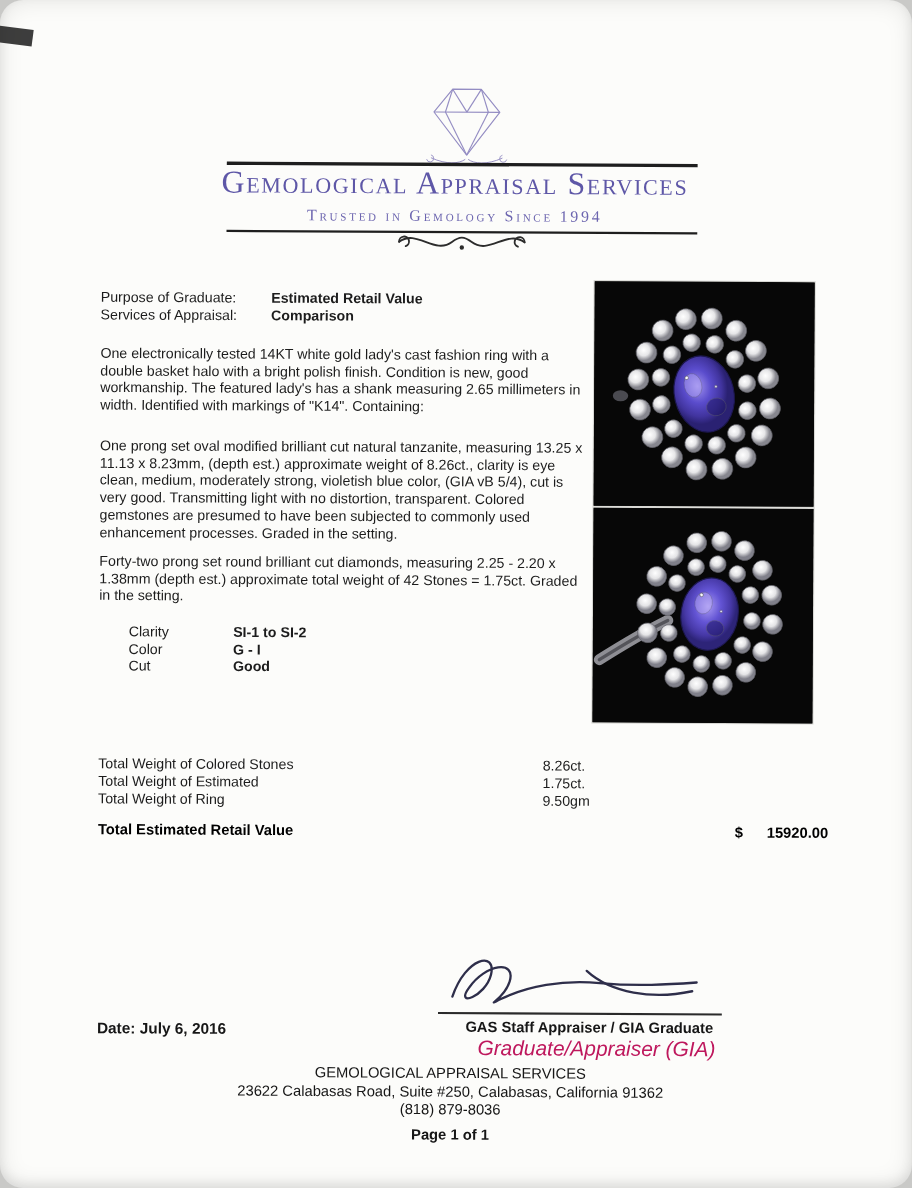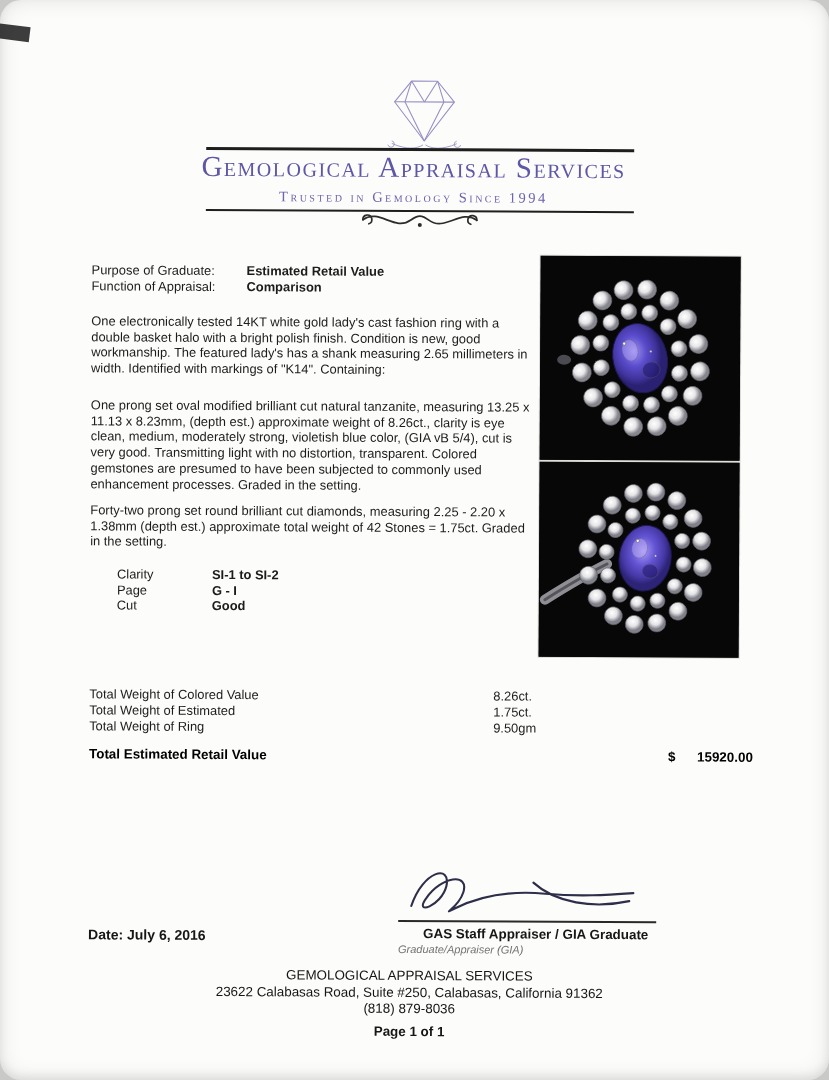--- a/index.html
+++ b/index.html
@@ -51,21 +51,21 @@
   .photo{background:#070707;box-shadow:0 0 0 1px #d8d8d4;}
   .photo1{left:542px;top:255px;width:200px;height:204px;}
   .photo2{left:542px;top:461px;width:200px;height:195px;}
   .photo svg{display:block;width:100%;height:100%;}
 
   
   .sig-svg{left:398px;top:862px;width:268px;height:60px;}
   .sig-line{left:403px;top:920px;width:258px;height:2px;background:#2a2a2a;}
   .date-line{left:93px;top:928px;font-size:14px;font-weight:bold;color:#161616;}
   .appraiser-title{left:428px;top:926px;font-size:13.4px;font-weight:bold;color:#161616;}
-  .appraiser-sub{left:403px;top:943px;font-size:11px;font-style:italic;color:#737373;}
+  .appraiser-sub{left:439px;top:943px;font-size:19px;font-style:italic;color:#be185d;}
 
   
   .footer-line{left:0;right:0;text-align:center;color:#161616;font-size:13.4px;}
   .f1{top:968px;}
   .f2{top:985px;}
   .f3{top:1001px;}
   .f4{top:1024px;font-weight:bold;}
 </style>
 </head>
 <body>
@@ -103,46 +103,46 @@
         <path d="M122,16 a4.5,4.5 0 1 0 -6,4"></path>
         <circle cx="65" cy="21" r="2" fill="#2c2c2c" stroke="none"></circle>
       </g>
     </svg>
 
     <div class="abs kv-row body-text" style="top:264px">
       <span class="kv-label">Purpose of Graduate:</span>
       <span class="kv-value">Estimated Retail Value</span>
     </div>
     <div class="abs kv-row body-text" style="top:280px">
-      <span class="kv-label">Function of Appraisal:</span>
+      <span class="kv-label">Services of Appraisal:</span>
       <span class="kv-value">Comparison</span>
     </div>
 
     <div class="abs para p1 body-text">One electronically tested 14KT white gold lady's cast fashion ring with a double basket halo with a bright polish finish. Condition is new, good workmanship. The featured lady's has a shank measuring 2.65 millimeters in width. Identified with markings of "K14".  Containing:</div>
     <div class="abs para p2 body-text">One prong set oval modified brilliant cut natural tanzanite, measuring 13.25 x 11.13 x 8.23mm, (depth est.) approximate weight of 8.26ct., clarity is eye clean, medium, moderately strong, violetish blue color, (GIA vB 5/4), cut is very good. Transmitting light with no distortion, transparent. Colored gemstones are presumed to have been subjected to commonly used enhancement processes. Graded in the setting.</div>
     <div class="abs para p3 body-text">Forty-two prong set round brilliant cut diamonds, measuring 2.25 - 2.20 x 1.38mm (depth est.) approximate total weight of 42 Stones = 1.75ct. Graded in the setting.</div>
 
     <div class="abs grade-table body-text">
       <div class="grade-row">
         <span class="grade-label">Clarity</span>
         <span class="grade-value">SI-1 to SI-2</span>
       </div>
       <div class="grade-row">
-        <span class="grade-label">Page</span>
+        <span class="grade-label">Color</span>
         <span class="grade-value">G - I</span>
       </div>
       <div class="grade-row">
         <span class="grade-label">Cut</span>
         <span class="grade-value">Good</span>
       </div>
     </div>
 
     <div class="abs totals body-text">
       <div class="tot-row">
-        <span class="tot-label">Total Weight of Colored Value</span>
+        <span class="tot-label">Total Weight of Colored Stones</span>
         <span class="tot-value">8.26ct.</span>
       </div>
       <div class="tot-row">
         <span class="tot-label">Total Weight of Estimated</span>
         <span class="tot-value">1.75ct.</span>
       </div>
       <div class="tot-row">
         <span class="tot-label">Total Weight of Ring</span>
         <span class="tot-value">9.50gm</span>
       </div>

